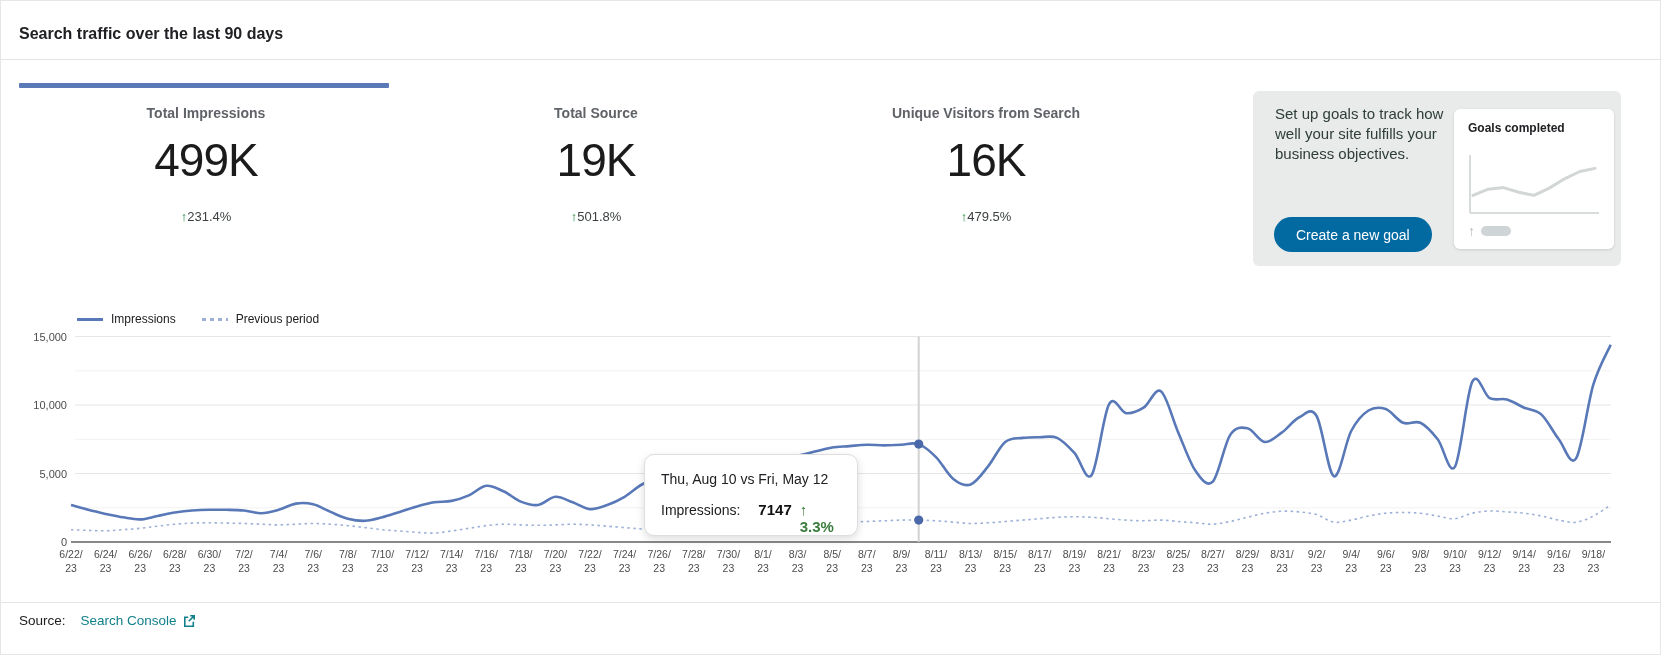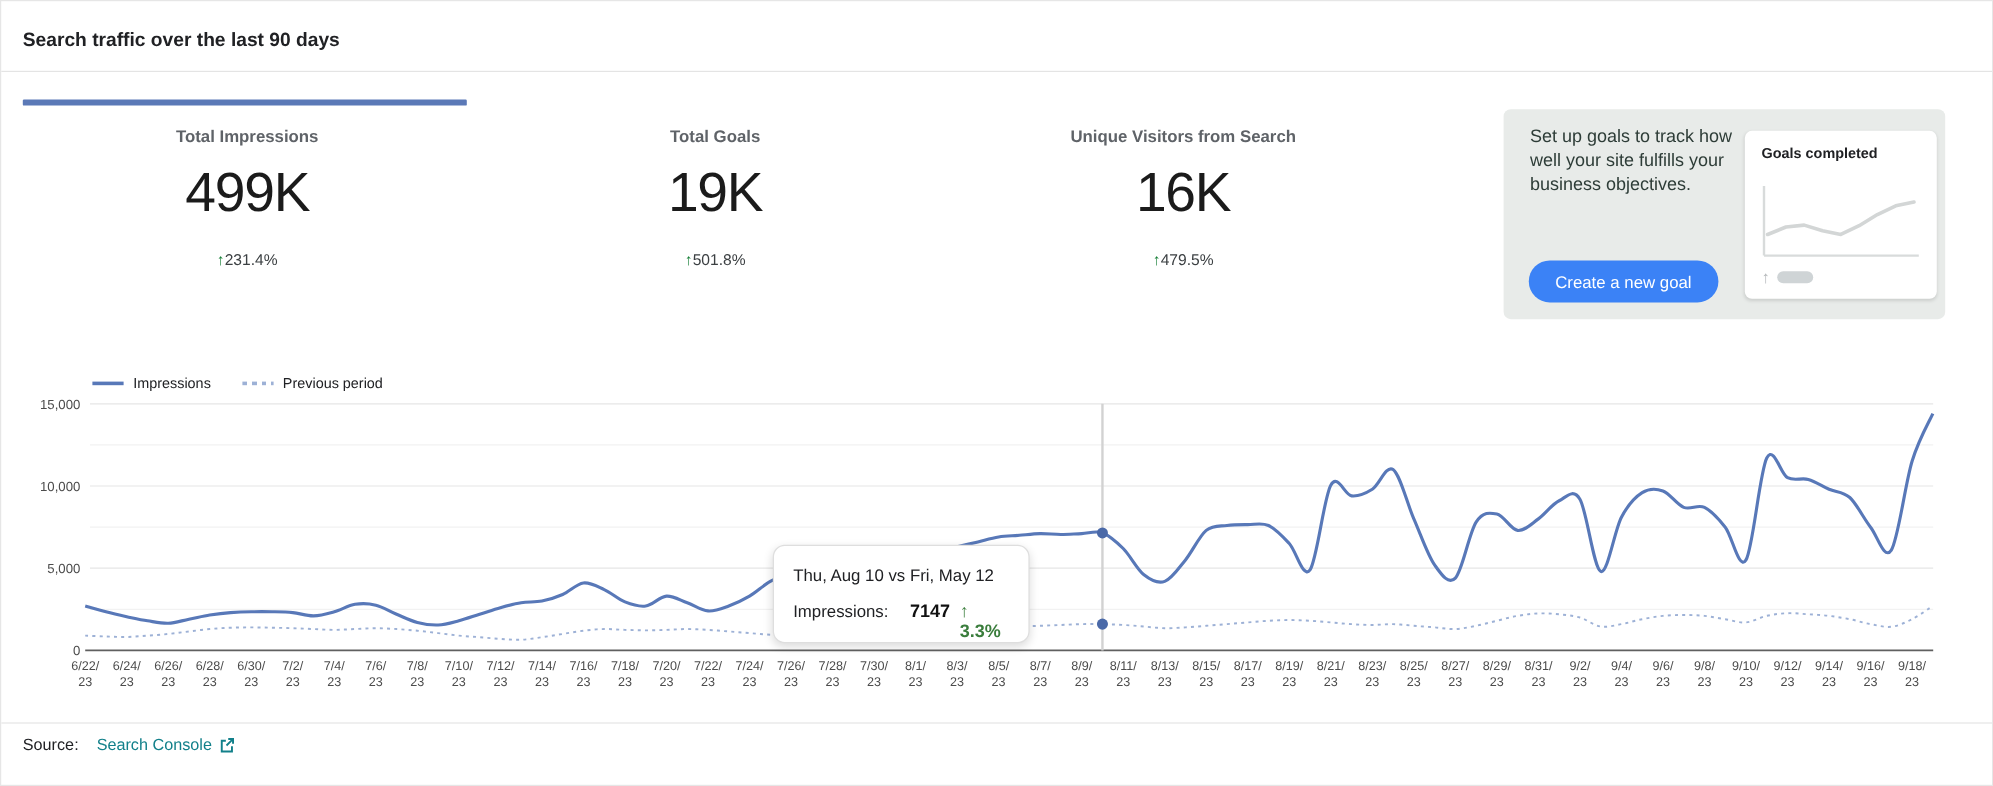--- a/index.html
+++ b/index.html
@@ -20,21 +20,21 @@
   .metric { flex:1; text-align:center; }
   .metric-label { font-size:14px; font-weight:700; color:#5f6368; }
   .metric-value { font-size:46px; font-weight:500; color:#1b1b1b; letter-spacing:-1px; margin-top:12px; }
   .metric-delta { margin-top:22px; font-size:13px; color:#3c4043; }
   .metric-delta .arrow { color:#188038; font-weight:400; }
 
   
   .goals-panel { position:absolute; left:1252px; top:90px; width:368px; height:175px; background:#e8ebe9; border-radius:6px; }
   .goals-text { position:absolute; left:22px; top:13px; width:176px; font-size:15px; line-height:20px; color:#2e3d38; }
   .create-goal-btn { position:absolute; left:21px; top:126px; height:35px; padding:0 22px; border:none; border-radius:18px;
-    background:#3b82f6; color:#ffffff; font-size:14px; font-family:"Liberation Sans", sans-serif; cursor:pointer; }
+    background:#0369a1; color:#ffffff; font-size:14px; font-family:"Liberation Sans", sans-serif; cursor:pointer; }
   .goals-card { position:absolute; left:201px; top:18px; width:160px; height:140px; background:#ffffff; border-radius:6px;
     box-shadow:0 1px 3px rgba(0,0,0,0.12); }
   .goals-card-title { position:absolute; left:14px; top:12px; font-size:12px; font-weight:700; color:#202124; }
   .goals-spark { position:absolute; left:13px; top:44px; }
   .goals-card-footer { position:absolute; left:14px; top:117px; display:flex; align-items:center; gap:6px; }
   .gray-up-arrow { color:#b6babc; font-size:14px; line-height:10px; }
   .gray-pill { width:30px; height:10px; border-radius:5px; background:#cfd4d6; }
 
   
   .chart-legend { position:absolute; left:76px; top:311px; display:flex; align-items:center; gap:26px; font-size:12px; color:#202124; }
@@ -64,21 +64,21 @@
 <div class="divider divider-top"></div>
 <div class="progress-bar"></div>
 
 <div class="metrics">
   <div class="metric">
     <div class="metric-label">Total Impressions</div>
     <div class="metric-value">499K</div>
     <div class="metric-delta"><span class="arrow">↑</span><span>231.4%</span></div>
   </div>
   <div class="metric">
-    <div class="metric-label">Total Goals</div>
+    <div class="metric-label">Total Source</div>
     <div class="metric-value">19K</div>
     <div class="metric-delta"><span class="arrow">↑</span><span>501.8%</span></div>
   </div>
   <div class="metric">
     <div class="metric-label">Unique Visitors from Search</div>
     <div class="metric-value">16K</div>
     <div class="metric-delta"><span class="arrow">↑</span><span>479.5%</span></div>
   </div>
 </div>
 

